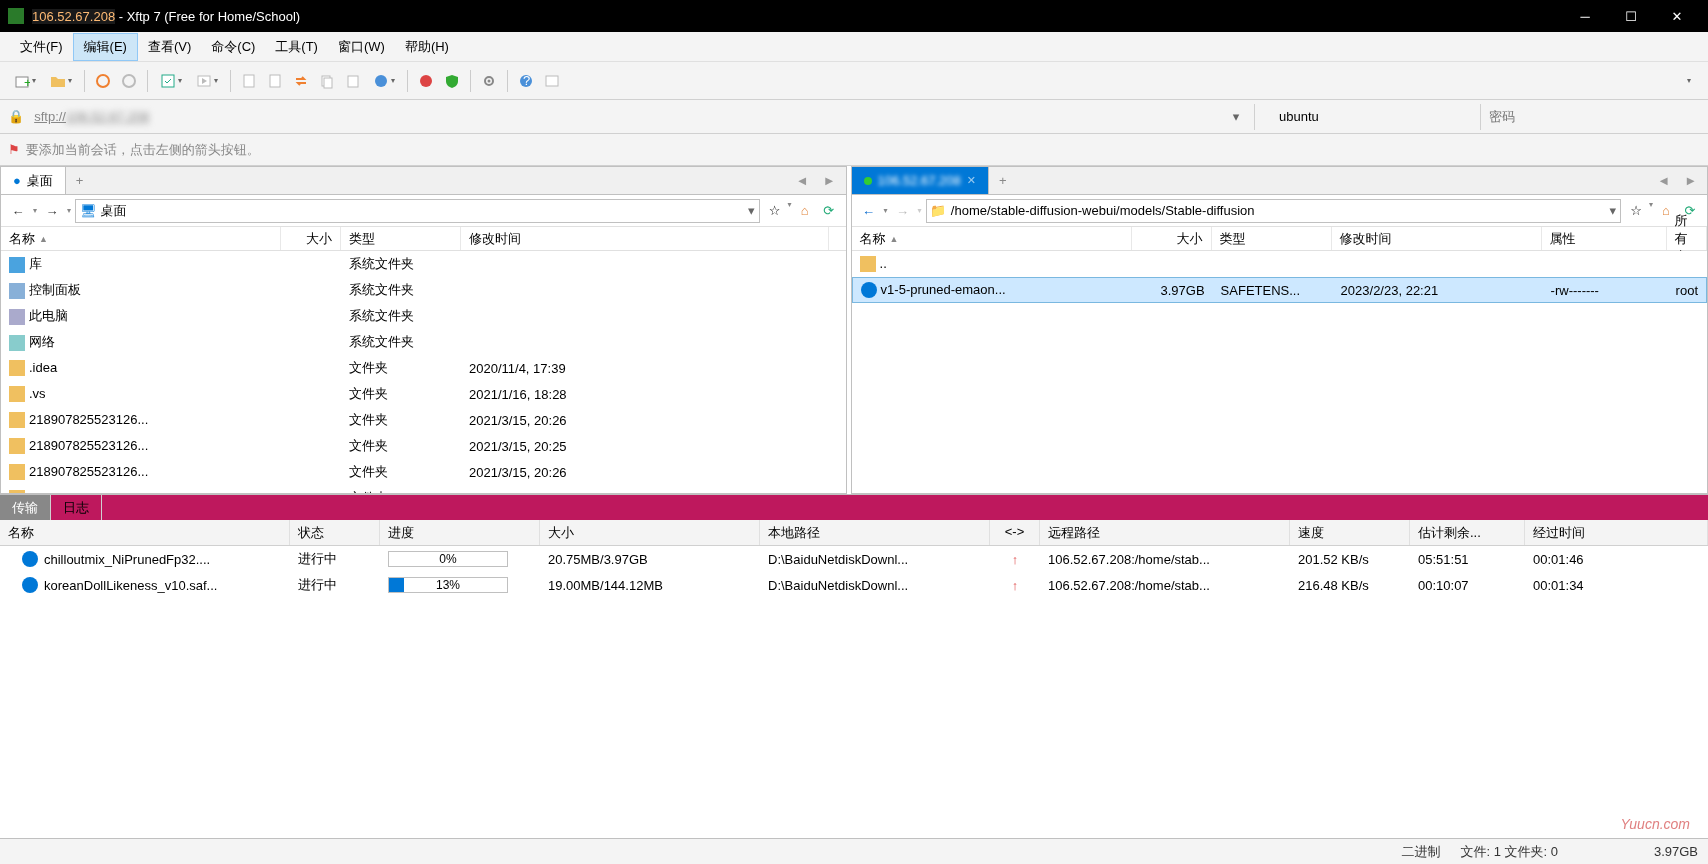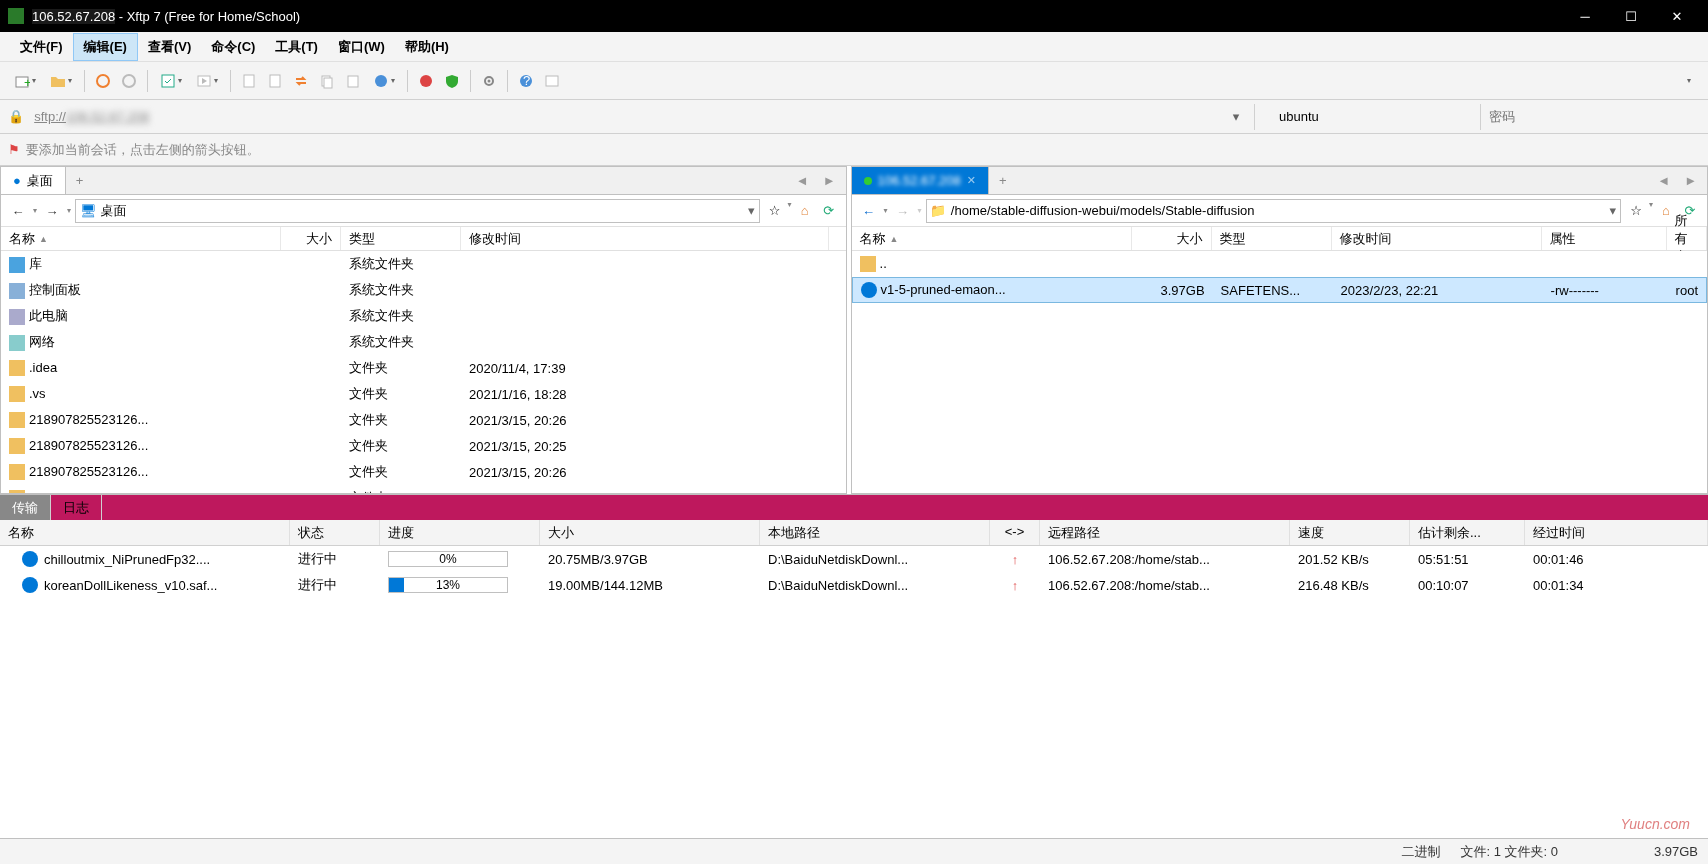--- a/index.html
+++ b/index.html
@@ -2,21 +2,21 @@
 <html><head>
 <meta charset="utf-8">
 <style>
 * { box-sizing: border-box; margin: 0; padding: 0; font-family: "Microsoft YaHei", "Segoe UI", sans-serif; font-size: 13px; }
 body { background: #fff; color: #000; width: 1708px; height: 864px; overflow: hidden; display: flex; flex-direction: column; }
 .titlebar { background: #000; color: #fff; height: 32px; display: flex; align-items: center; padding: 0 8px; }
 .titlebar .icon { width: 16px; height: 16px; background: #2a7a2a; margin-right: 8px; }
 .titlebar .title { flex: 1; font-size: 13px; }
 .titlebar .winbtn { width: 46px; height: 32px; display: flex; align-items: center; justify-content: center; color: #fff; }
 .menubar { background: #f4f4f4; height: 30px; display: flex; align-items: center; padding: 0 10px; border-bottom: 1px solid #e0e0e0; }
-.menubar .menu { padding: 4px 10px; cursor: pointer; font-weight: bold; }
+.menubar .menu { padding: 4px 10px; cursor: pointer; }
 .menubar .menu.highlight { border: 1px solid #90c8f6; background: #cde6f7; }
 .toolbar { background: #f4f4f4; height: 38px; display: flex; align-items: center; padding: 0 8px; border-bottom: 1px solid #d0d0d0; gap: 2px; }
 .tbtn { width: 24px; height: 24px; display: flex; align-items: center; justify-content: center; cursor: pointer; border-radius: 2px; }
 .tbtn.dd { width: 34px; }
 .tbtn .caret { font-size: 8px; color: #666; margin-left: 2px; }
 .sep { width: 1px; height: 22px; background: #ccc; margin: 0 4px; }
 .addrbar { background: #f4f4f4; height: 34px; display: flex; align-items: center; padding: 0 8px; gap: 6px; border-bottom: 1px solid #d0d0d0; }
 .addrbar .lock { color: #d4a017; }
 .addrbar .url { flex: 1; padding: 4px; color: #888; text-decoration: underline; }
 .addrbar .combo { width: 24px; text-align: center; color: #666; }
@@ -79,21 +79,21 @@
 .watermark { position: absolute; right: 18px; bottom: 32px; color: #e08080; font-size: 14px; font-style: italic; pointer-events: none; }
 .arrow-up { color: #d44; font-weight: bold; }
 svg { display: block; }
 </style>
 </head>
 <body>
 
 <div class="titlebar">
   <div class="icon"></div>
   <div class="title">
-    <span style="background:#1a1a1a;color:#ffffff">106.52.67.208</span><span> - Xftp 7 (Free for Home/School)</span>
+    <span style="background:#1a1a1a;color:#fdba74">106.52.67.208</span><span> - Xftp 7 (Free for Home/School)</span>
   </div>
   <div class="winbtn">─</div>
   <div class="winbtn">☐</div>
   <div class="winbtn">✕</div>
 </div>
 
 <div class="menubar">
   <div class="menu">文件(F)</div>
   <div class="menu highlight">编辑(E)</div>
   <div class="menu">查看(V)</div>

